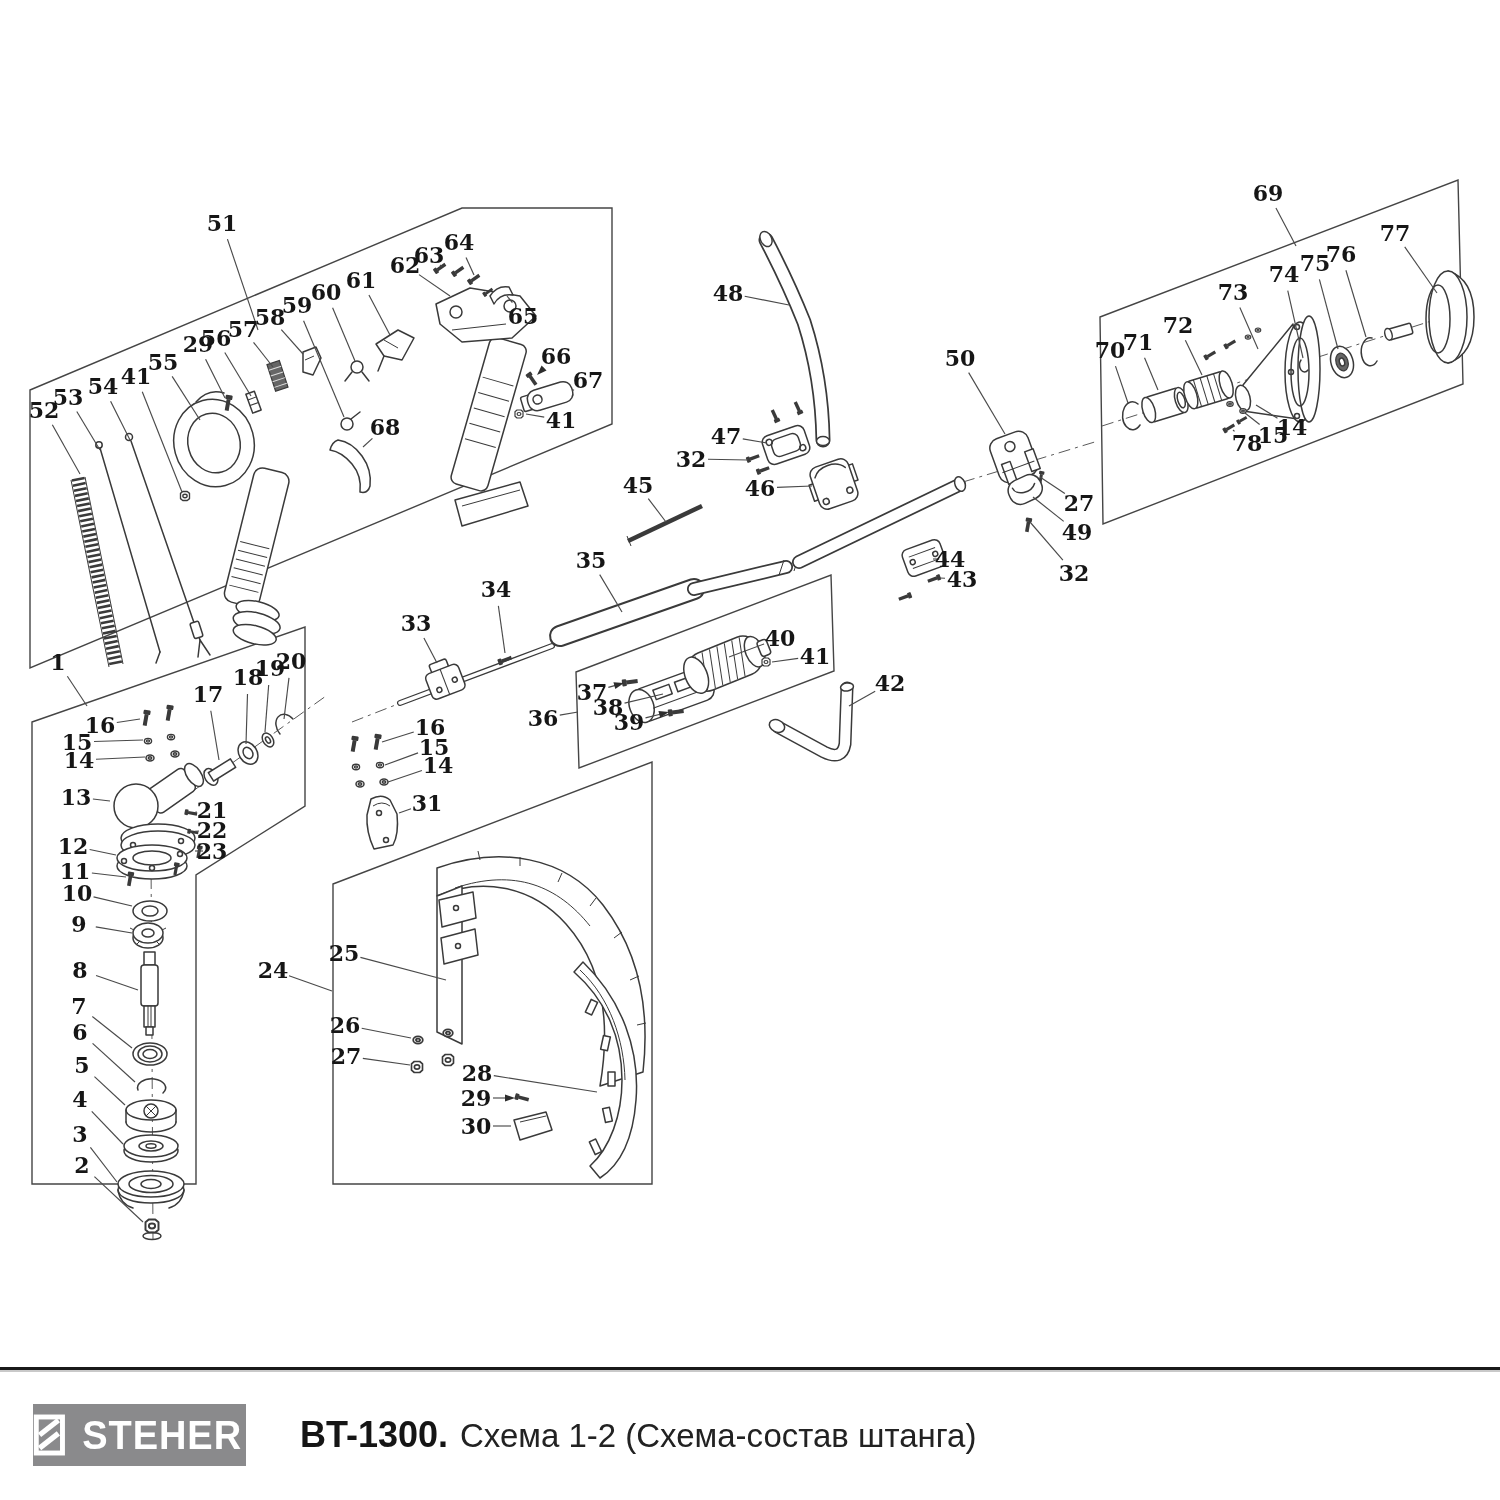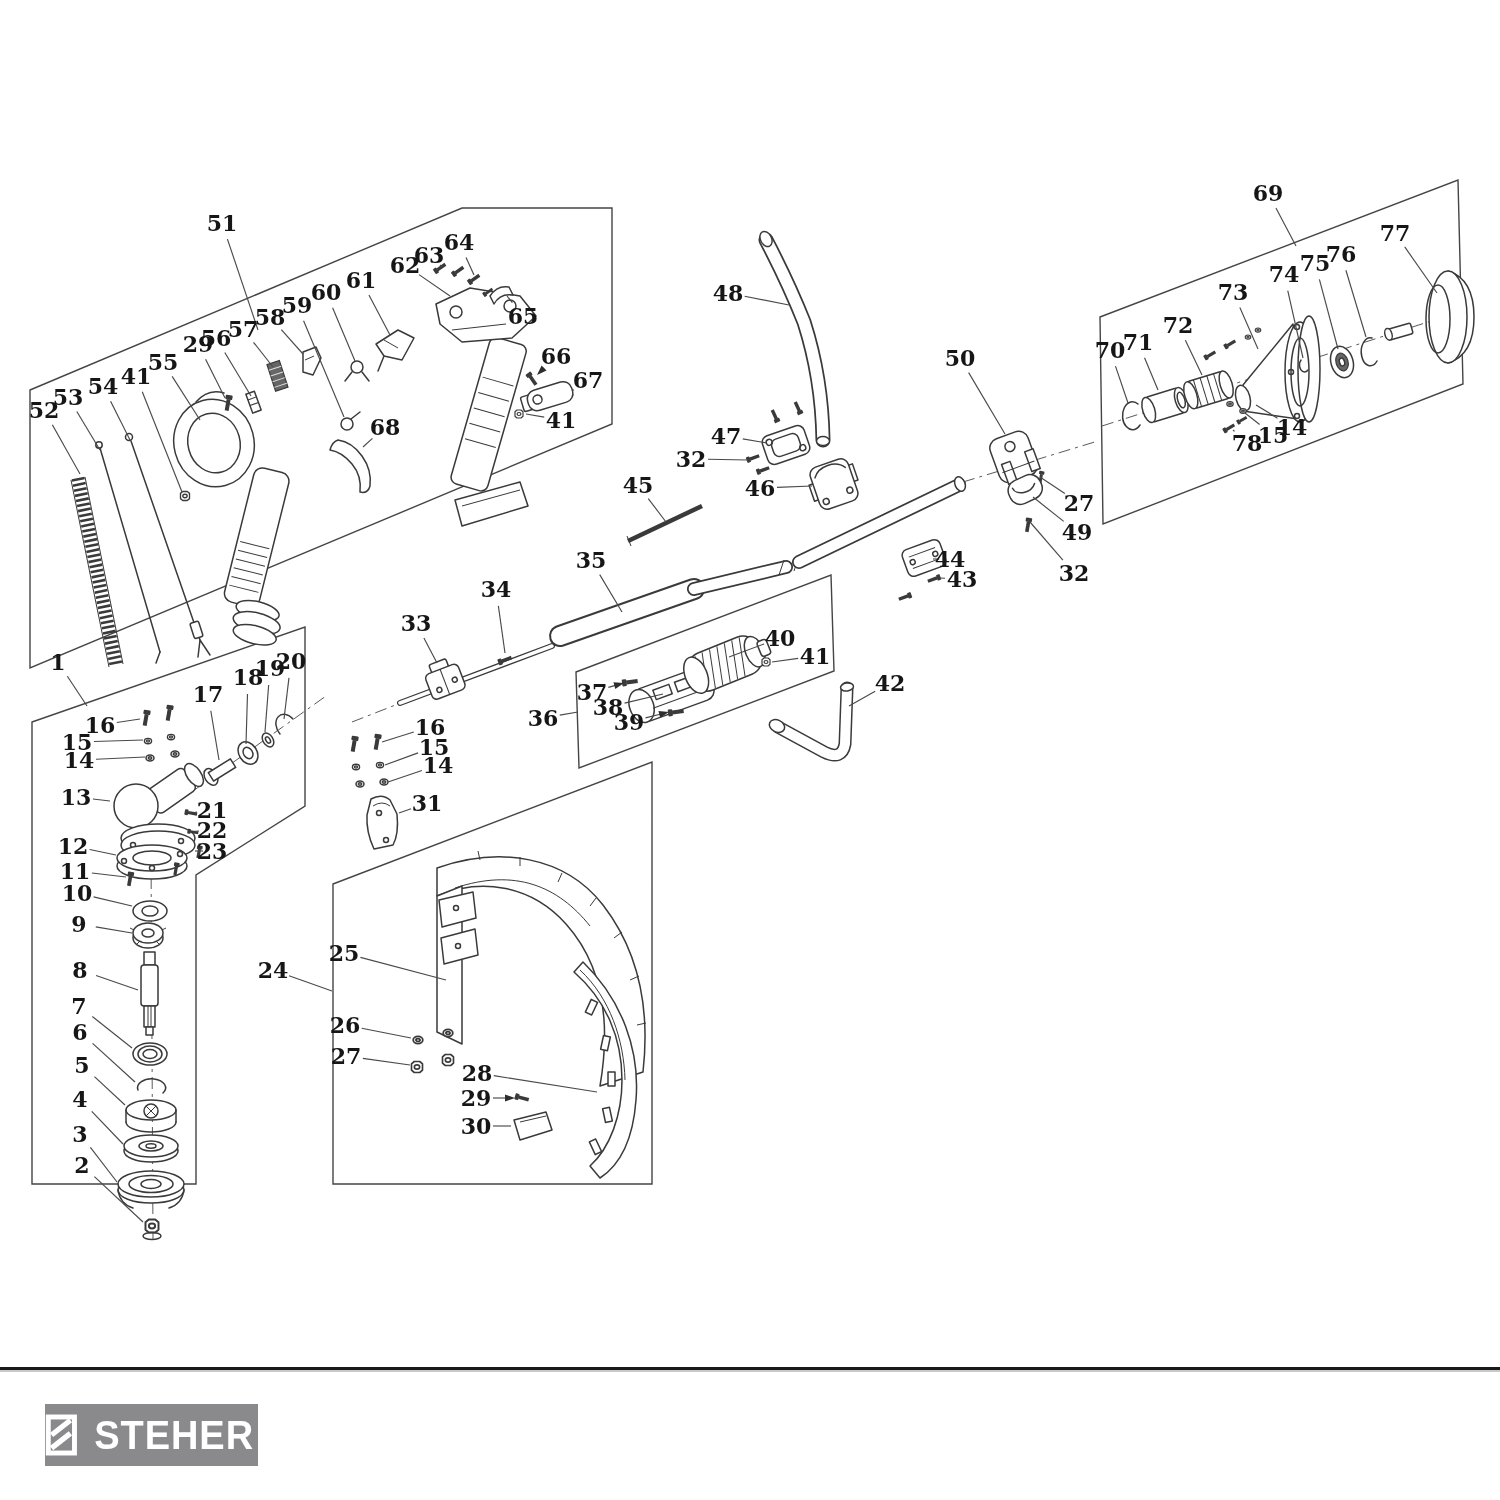--- a/index.html
+++ b/index.html
@@ -17,21 +17,21 @@
   .tb{fill:none;stroke:#3a3a3a;stroke-linecap:round;}
   .tw{fill:none;stroke:#fff;stroke-linecap:round;}
   .plabel{font:600 22px "DejaVu Serif","Liberation Serif",serif;fill:#161616;text-anchor:middle;}
   .leader{stroke:#4a4a4a;stroke-width:1.15px;fill:none;}
   .leader-arrow{fill:#2d2d2d;stroke:none;}
   
   .footer-rule{position:absolute;left:0;top:1367px;width:1500px;height:3px;background:#191919;
                border-bottom:2px solid #c9c9c9;}
   .footer{position:absolute;left:0;top:1400px;width:1500px;height:70px;}
   .logo{position:absolute;left:33px;top:4px;width:213px;height:62px;background:#8a8a8c;
-        display:flex;align-items:center;justify-content:center;gap:12px;margin-left:12px;}
+        display:flex;align-items:center;justify-content:center;gap:12px;}
   .logo-text{color:#fff;font-weight:bold;font-size:40px;letter-spacing:1px;
              font-family:"Liberation Sans",sans-serif;transform:scaleX(.95);}
   .caption{position:absolute;left:300px;top:4px;height:62px;display:flex;align-items:center;
            white-space:nowrap;}
   .model{font-size:36px;font-weight:bold;color:#151515;}
   .subtitle{font-size:34px;font-weight:400;color:#222;margin-left:12px;transform:scaleX(.97);
             transform-origin:left center;}
 </style>
 </head>
 <body>
@@ -660,15 +660,19 @@
 
 <div class="footer">
   <div class="logo">
     <svg width="40" height="50" viewBox="0 0 40 50">
       <line x1="8" y1="41" x2="31" y2="23" stroke="#fff" stroke-width="6.5"></line>
       <line x1="8" y1="25" x2="31" y2="7" stroke="#fff" stroke-width="6.5"></line>
       <rect x="4" y="3" width="32" height="44" fill="none" stroke="#fff" stroke-width="6"></rect>
     </svg>
     <span class="logo-text">STEHER</span>
   </div>
+  <div class="caption">
+    <span class="model">BT-1300.</span>
+    <span class="subtitle">Схема 1-2 (Схема-состав штанга)</span>
+  </div>
 </div>
 
 </div>
 
 </body></html>

